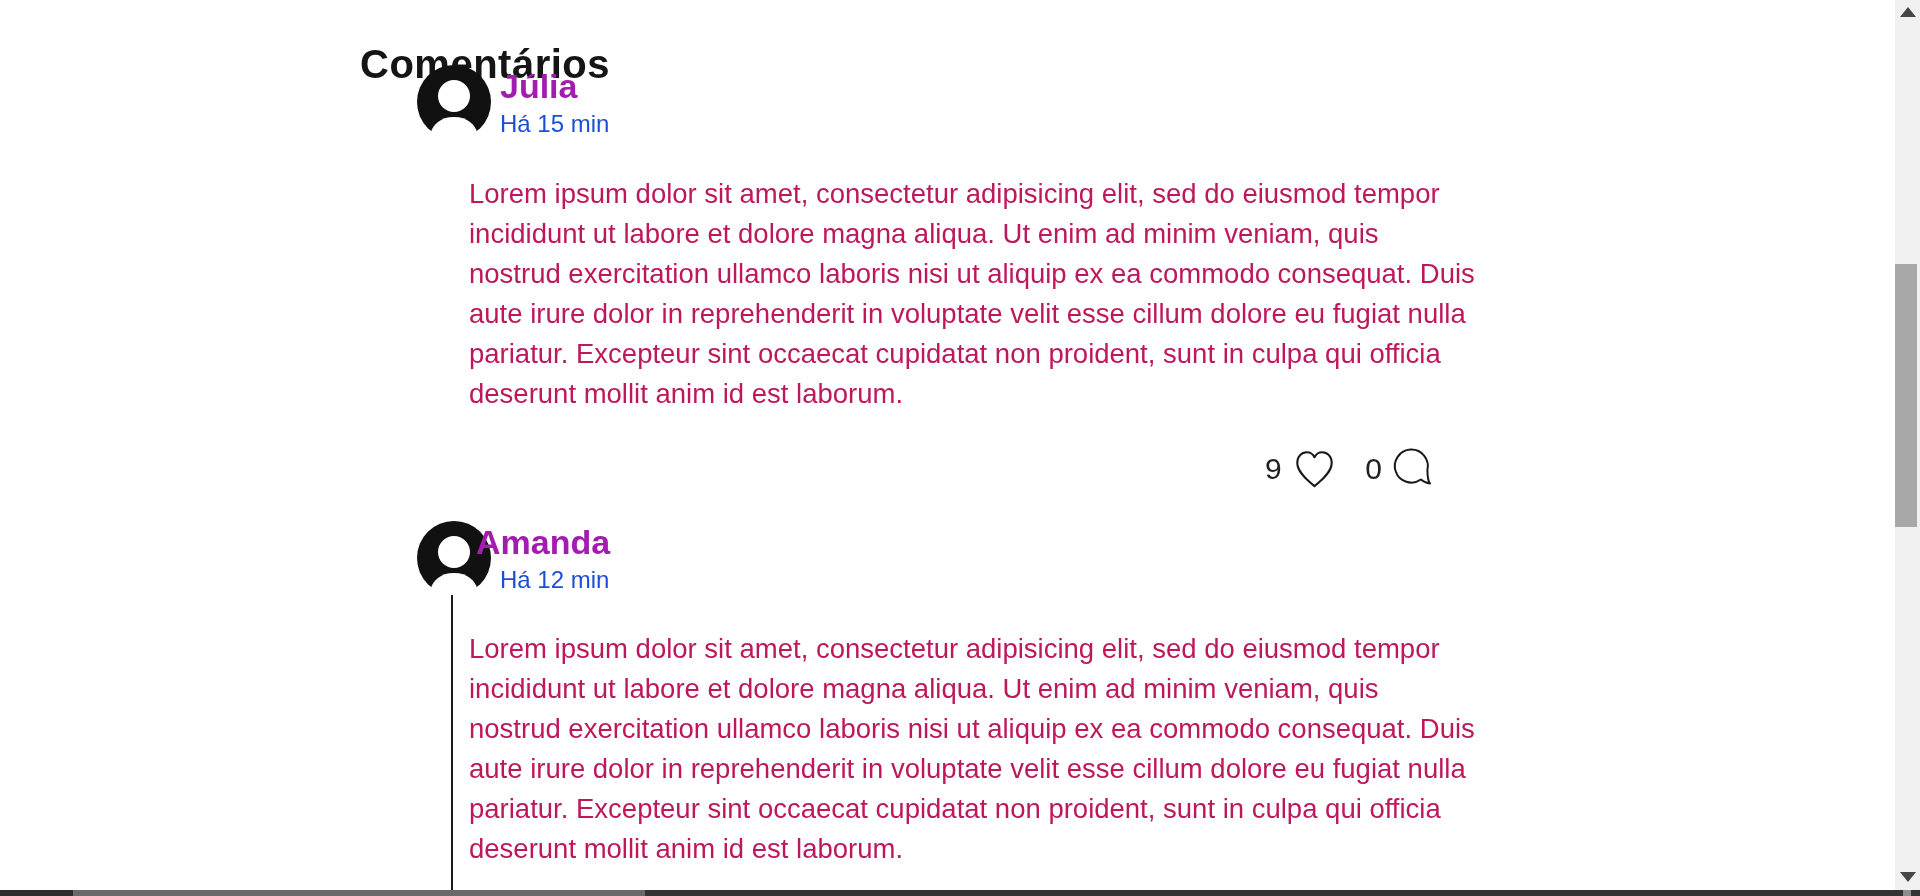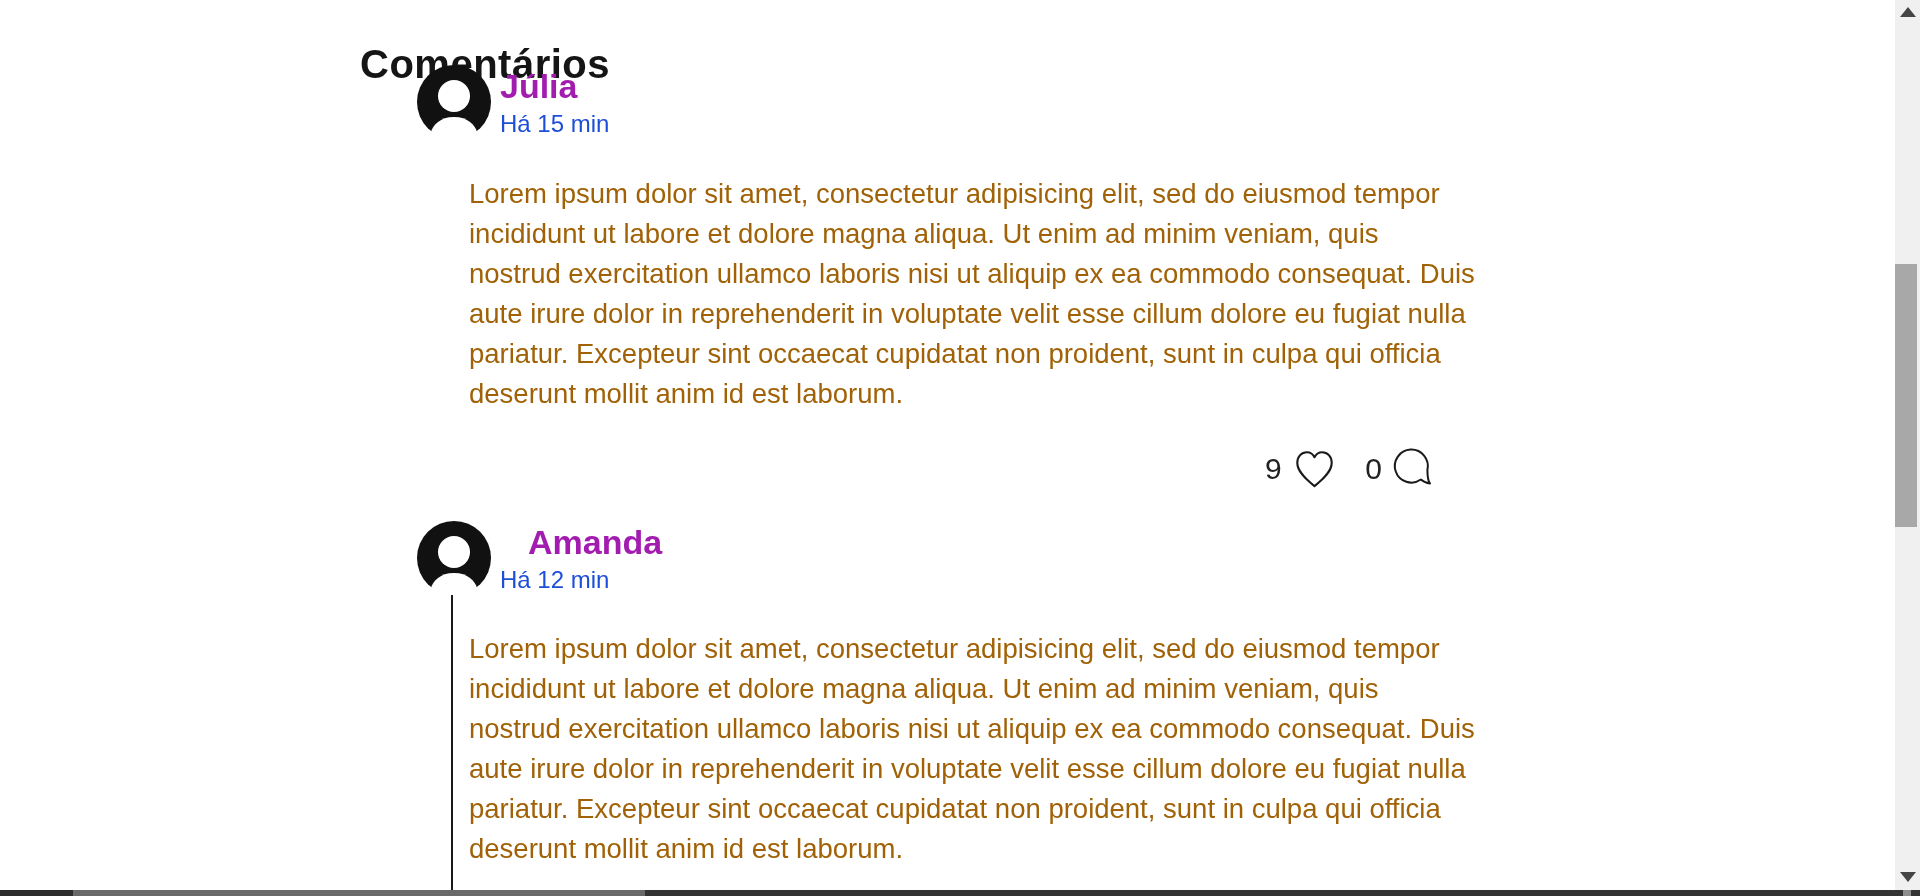--- a/index.html
+++ b/index.html
@@ -16,21 +16,21 @@
   }
 
   .avatar{position:absolute;width:74px;height:74px;}
   .avatar svg{display:block;}
 
   .author-name{position:absolute;font-size:34px;font-weight:700;color:#a21caf;line-height:1.1;}
   .author-time{position:absolute;font-size:24px;color:#1d4ed8;line-height:1.1;}
 
   .comment-body{
     position:absolute;left:469px;width:1008px;
-    font-size:27.5px;line-height:40px;color:#a16207;
+    font-size:27.5px;line-height:40px;color:#be185d;
     text-align:left;
   }
   .body-1{top:174px;}
   .body-2{top:629px;}
 
   .actions{
     position:absolute;top:447px;left:1265px;width:170px;height:44px;
     display:flex;align-items:center;gap:9px;
     font-size:30px;color:#222222;
   }
@@ -103,21 +103,21 @@
     <div class="thread-line"></div>
     <div class="avatar" style="left:417px;top:521px;">
       <span>
         <svg width="74" height="74" viewBox="0 0 74 74">
           <circle cx="37" cy="37" r="37" fill="#111111"></circle>
           <circle cx="37" cy="31" r="16" fill="#ffffff"></circle>
           <path d="M37 52 c -14 0 -21 8 -23 15 a 37 37 0 0 0 46 0 c -2 -7 -9 -15 -23 -15 z" fill="#ffffff"></path>
         </svg>
       </span>
     </div>
-    <div class="author-name" style="left:528px;top:524px;">Amanda</div>
+    <div class="author-name" style="left:476px;top:524px;">Amanda</div>
     <div class="author-time" style="left:500px;top:567px;">Há 12 min</div>
     <div class="comment-body body-2">Lorem ipsum dolor sit amet, consectetur adipisicing elit, sed do eiusmod tempor incididunt ut labore et dolore magna aliqua. Ut enim ad minim veniam, quis nostrud exercitation ullamco laboris nisi ut aliquip ex ea commodo consequat. Duis aute irure dolor in reprehenderit in voluptate velit esse cillum dolore eu fugiat nulla pariatur. Excepteur sint occaecat cupidatat non proident, sunt in culpa qui officia deserunt mollit anim id est laborum.</div>
   </div>
 
   <div class="v-scrollbar">
     <div class="arrow arrow-up"></div>
     <div class="v-thumb"></div>
     <div class="arrow arrow-down"></div>
   </div>
 

